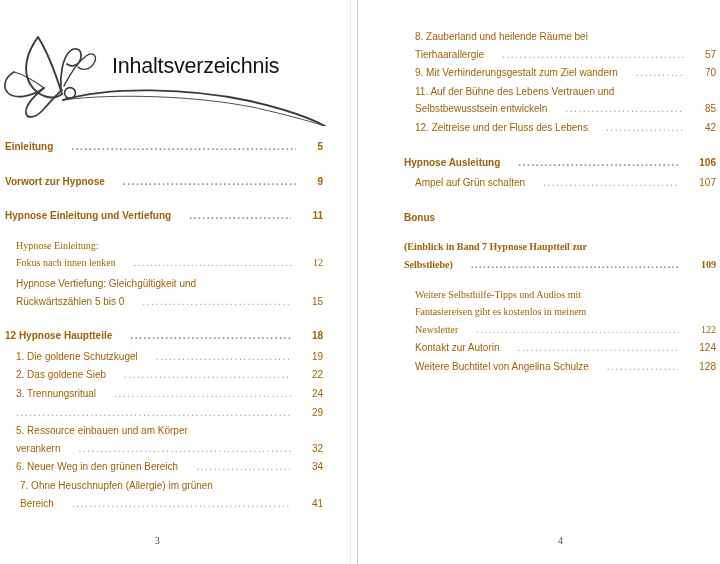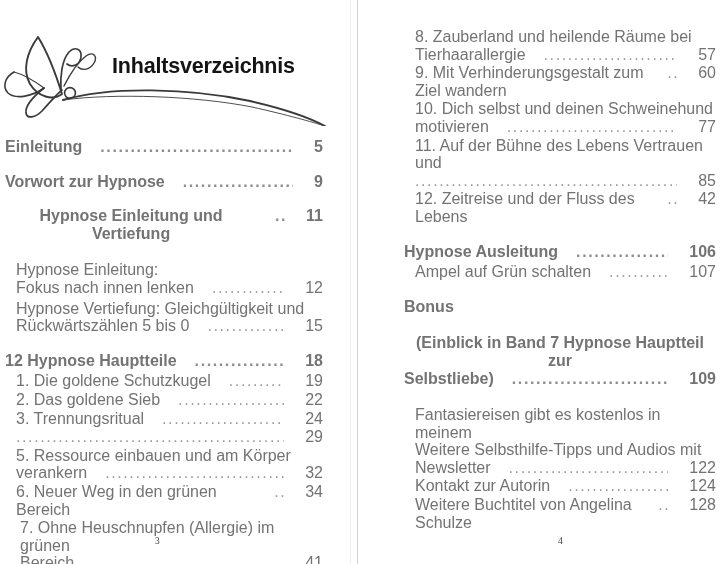--- a/index.html
+++ b/index.html
@@ -50,52 +50,52 @@
     top: 8px;
     width: 340px;
     height: 118px;
   }
   .masthead svg { display: block; }
   .masthead-title {
     position: absolute;
     left: 112px;
     top: 46px;
     font-size: 21.5px;
-    font-weight: 700;
+    font-weight: 400;
     letter-spacing: -0.2px;
     color: #141414;
     white-space: nowrap;
   }
 
   
   .toc {
     position: absolute;
     left: 5px;
     width: 318px;
   }
   .page.left  .toc { top: 138px; }
   .page.right .toc { left: 46px; width: 312px; top: 28px; }
 
   .toc-entry {
     display: block;
     position: relative;
-    font-size: 16px;
+    font-size: 10px;
     line-height: 17.6px;
-    color: #737373;
+    color: #a16207;
     margin: 0;
   }
 
   
   .gap-lg { margin-top: 17px; }
-  .gap-md { margin-top: 19px; }
+  .gap-md { margin-top: 12px; font-family: Liberation Serif, serif; }
   .gap-sm { margin-top: 3px; }
   .gap-xs { margin-top: 1px; }
   .gap-none { margin-top: 0; }
 
-  .level-1 { font-weight: 700; margin-left: 0; text-align: center; }
+  .level-1 { font-weight: 700; margin-left: 0; }
   .level-2 { font-weight: 400; margin-left: 11px; }
   .level-2.extra-indent { margin-left: 15px; }
   .leader {
     display: inline-block;
     position: relative;
     width: 0;
     min-width: 14px;
     flex: 1 1 auto;
     overflow: hidden;
     white-space: nowrap;
@@ -277,34 +277,27 @@
           <div class="row-line">
             <span class="title">Tierhaarallergie</span>
             <span class="leader"></span>
             <span class="pageno">57</span>
           </div>
         </div>
         <div class="toc-entry level-2 gap-xs">
           <div class="row-line">
             <span class="title">9. Mit Verhinderungsgestalt  zum Ziel wandern</span>
             <span class="leader"></span>
-            <span class="pageno">60</span>
-          </div>
-        </div>
-        <div class="toc-entry level-2 gap-xs">
-          <div class="plainline">10. Dich selbst und deinen Schweinehund</div>
-          <div class="row-line">
-            <span class="title">motivieren</span>
-            <span class="leader"></span>
-            <span class="pageno">77</span>
+            <span class="pageno">70</span>
           </div>
         </div>
         <div class="toc-entry level-2 gap-xs">
           <div class="plainline">11. Auf der Bühne des Lebens Vertrauen und</div>
           <div class="row-line">
+            <span class="title">Selbstbewusstsein entwickeln</span>
             <span class="leader"></span>
             <span class="pageno">85</span>
           </div>
         </div>
         <div class="toc-entry level-2 gap-xs">
           <div class="row-line">
             <span class="title">12. Zeitreise und der Fluss des Lebens</span>
             <span class="leader"></span>
             <span class="pageno">42</span>
           </div>
@@ -330,22 +323,22 @@
         </div>
         <div class="toc-entry level-1 gap-md">
           <div class="plainline">(Einblick in Band 7 Hypnose Hauptteil zur</div>
           <div class="row-line">
             <span class="title">Selbstliebe)</span>
             <span class="leader"></span>
             <span class="pageno">109</span>
           </div>
         </div>
         <div class="toc-entry level-2 gap-md">
+          <div class="plainline">Weitere Selbsthilfe-Tipps und Audios mit</div>
           <div class="plainline">Fantasiereisen gibt es kostenlos in meinem</div>
-          <div class="plainline">Weitere Selbsthilfe-Tipps und Audios mit</div>
           <div class="row-line">
             <span class="title">Newsletter</span>
             <span class="leader"></span>
             <span class="pageno">122</span>
           </div>
         </div>
         <div class="toc-entry level-2 gap-xs">
           <div class="row-line">
             <span class="title">Kontakt zur Autorin</span>
             <span class="leader"></span>

